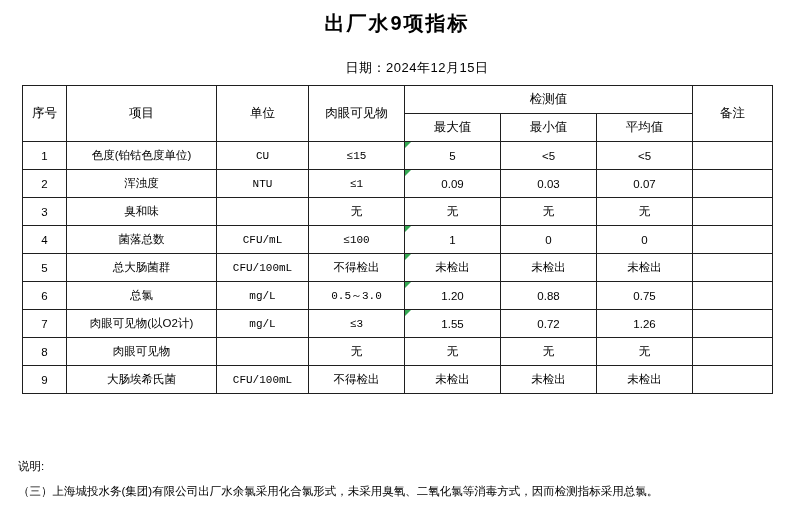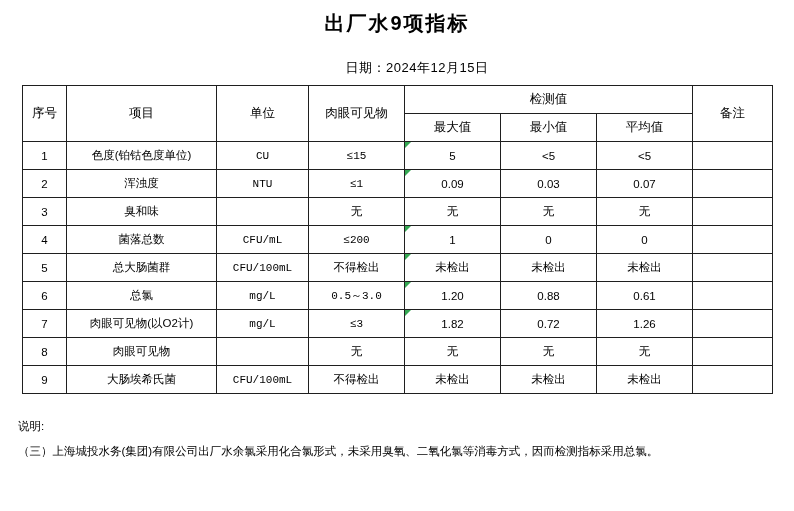--- a/index.html
+++ b/index.html
@@ -93,20 +93,21 @@
   }
   .notes {
     padding-left: 18px;
     padding-top: 22px;
     font-size: 11.5px;
     line-height: 1.85;
   }
   .notes .notes-title {
     font-weight: normal;
     padding-bottom: 4px;
+    margin-top: 40px;
   }
   .notes .note-line {
     white-space: nowrap;
   }
 </style>
 </head>
 <body>
 
 <div class="page">
 
@@ -168,21 +169,21 @@
           <td class="limit-cell cn">无</td>
           <td>无</td>
           <td>无</td>
           <td>无</td>
           <td></td>
         </tr>
         <tr>
           <td>4</td>
           <td class="left-cell">菌落总数</td>
           <td class="unit-cell">CFU/mL</td>
-          <td class="limit-cell">≤200</td>
+          <td class="limit-cell">≤100</td>
           <td class="corner">1</td>
           <td>0</td>
           <td>0</td>
           <td></td>
         </tr>
         <tr>
           <td>5</td>
           <td class="left-cell">总大肠菌群</td>
           <td class="unit-cell">CFU/100mL</td>
           <td class="limit-cell cn">不得检出</td>
@@ -191,29 +192,29 @@
           <td>未检出</td>
           <td></td>
         </tr>
         <tr>
           <td>6</td>
           <td class="left-cell">总氯</td>
           <td class="unit-cell">mg/L</td>
           <td class="limit-cell">0.5～3.0</td>
           <td class="corner">1.20</td>
           <td>0.88</td>
-          <td>0.61</td>
+          <td>0.75</td>
           <td></td>
         </tr>
         <tr>
           <td>7</td>
           <td class="left-cell">肉眼可见物(以O2计)</td>
           <td class="unit-cell">mg/L</td>
           <td class="limit-cell">≤3</td>
-          <td class="corner">1.82</td>
+          <td class="corner">1.55</td>
           <td>0.72</td>
           <td>1.26</td>
           <td></td>
         </tr>
         <tr>
           <td>8</td>
           <td class="left-cell">肉眼可见物</td>
           <td class="unit-cell cn"></td>
           <td class="limit-cell cn">无</td>
           <td>无</td>

